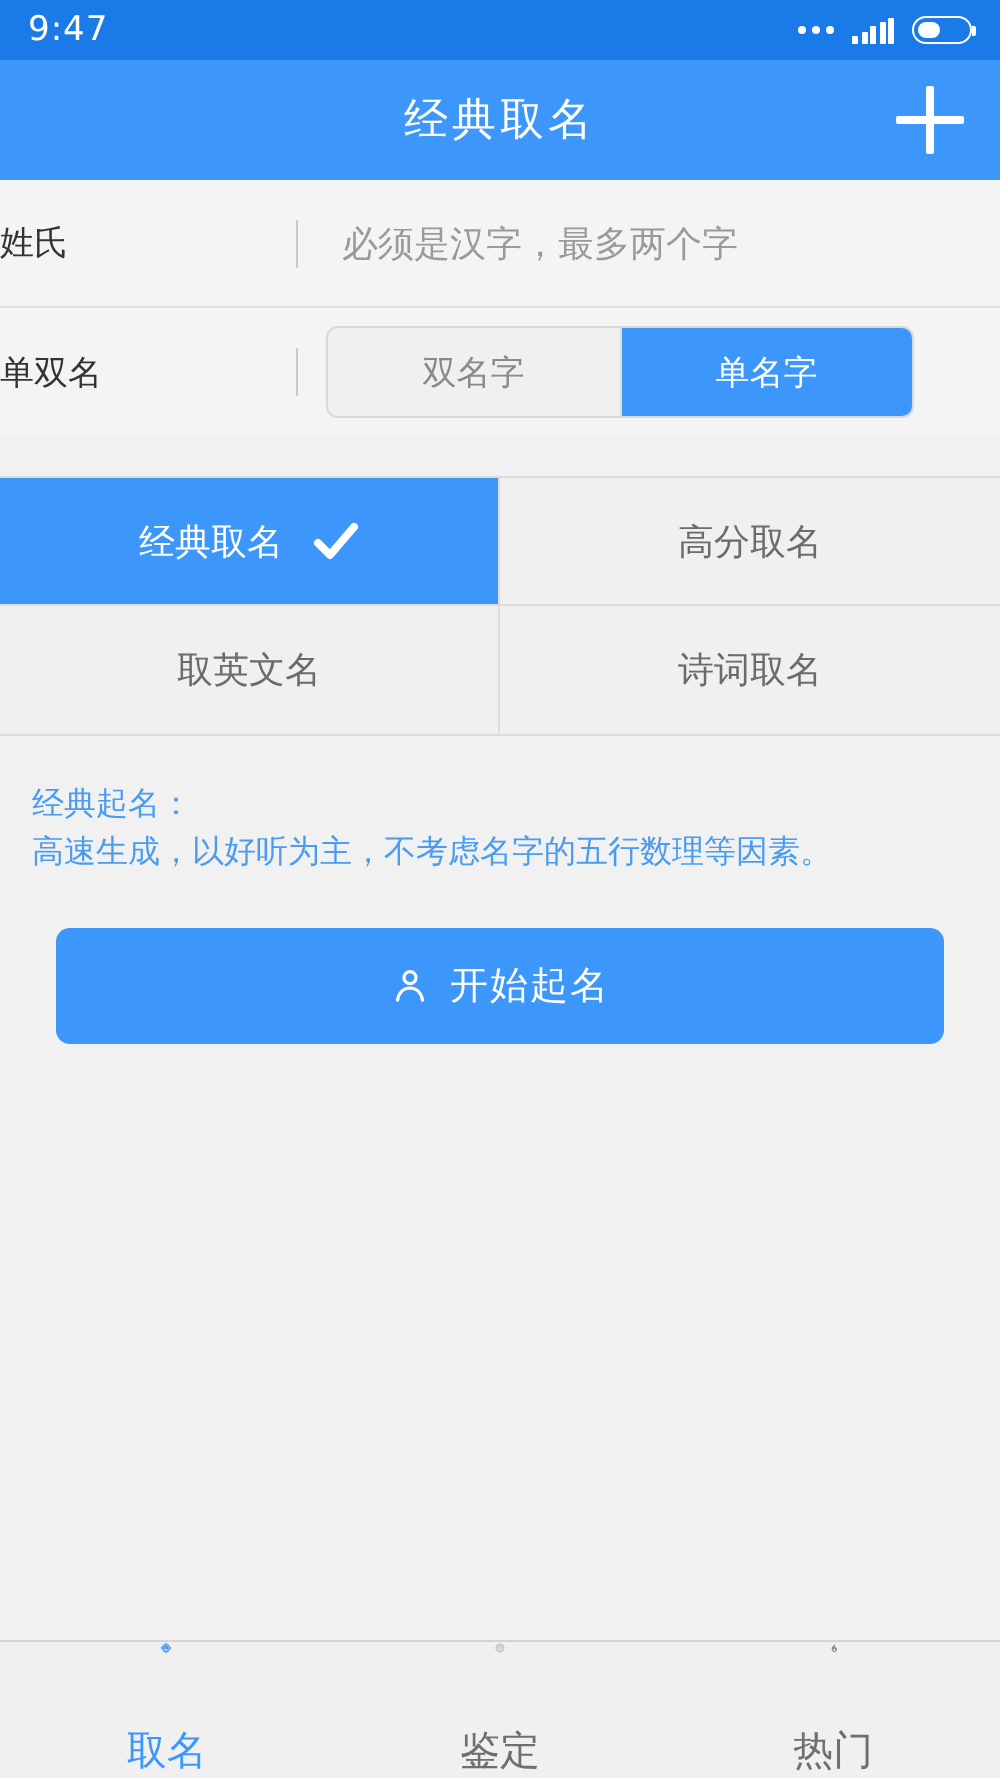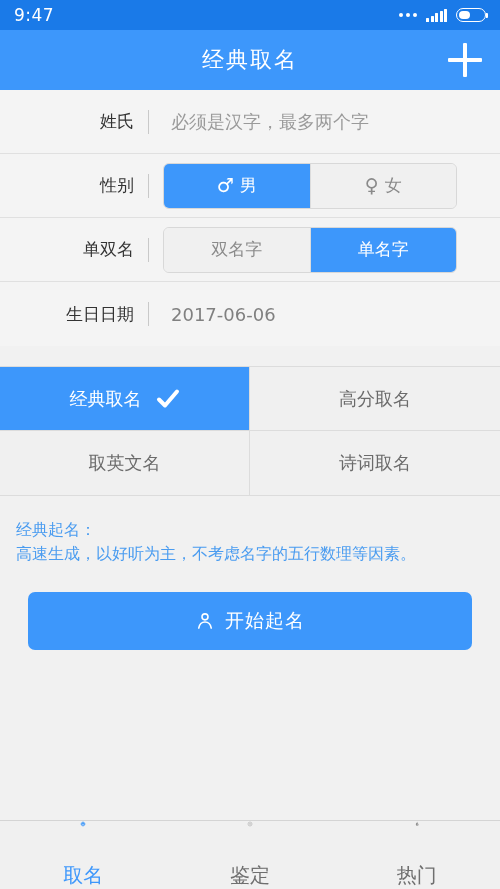--- a/index.html
+++ b/index.html
@@ -52,21 +52,21 @@
   .header-plus::after { top:0; left:15px; height:34px; width:3.5px; }
 
   
   .form { background:#f4f4f4; flex:0 0 auto; }
   .form-row {
     height:64px; display:flex; align-items:center;
     border-bottom:1px solid #e0e0e0; position:relative;
   }
   .form-row:last-child { border-bottom:none; }
   .row-label {
-    width:148px; text-align:right; padding-right:14px;
+    width:148px; text-align:left; padding-right:14px;
     font-size:17px; color:#333; flex:0 0 148px;
   }
   .row-sep { width:1px; height:24px; background:#c9c9c9; flex:0 0 1px; }
   .row-value { padding-left:22px; font-size:18px; color:#9a9a9a; }
   .row-value.filled { color:#808080; }
 
   .seg {
     margin-left:14px; display:flex; border:1px solid #d8d8d8;
     border-radius:6px; overflow:hidden; height:46px; width:294px;
     background:#f0f0f0;
@@ -161,49 +161,30 @@
   </div>
 
   <div class="form">
 
     <div class="form-row">
       <span class="row-label">姓氏</span>
       <span class="row-sep"></span>
       <span class="row-value">必须是汉字，最多两个字</span>
     </div>
 
-    <div class="form-row">
-      <span class="row-label">性别</span>
-      <span class="row-sep"></span>
-      <span class="seg">
-        <span class="seg-item active">
-          <span class="sym">♂</span>
-          <span>男</span>
-        </span>
-        <span class="seg-item">
-          <span class="sym">♀</span>
-          <span>女</span>
-        </span>
-      </span>
-    </div>
 
     <div class="form-row">
       <span class="row-label">单双名</span>
       <span class="row-sep"></span>
       <span class="seg">
         <span class="seg-item">双名字</span>
         <span class="seg-item active">单名字</span>
       </span>
     </div>
 
-    <div class="form-row">
-      <span class="row-label">生日日期</span>
-      <span class="row-sep"></span>
-      <span class="row-value filled">2017-06-06</span>
-    </div>
 
   </div>
 
   <div class="grid-wrap">
     <div class="grid">
 
       <div class="grid-cell active">
         <span>经典取名</span>
         <svg class="check" viewBox="0 0 24 24">
           <path d="M3 12.5 L9 18.5 L21 4.5" fill="none" stroke="#ffffff" stroke-width="4" stroke-linecap="round" stroke-linejoin="round"></path>

